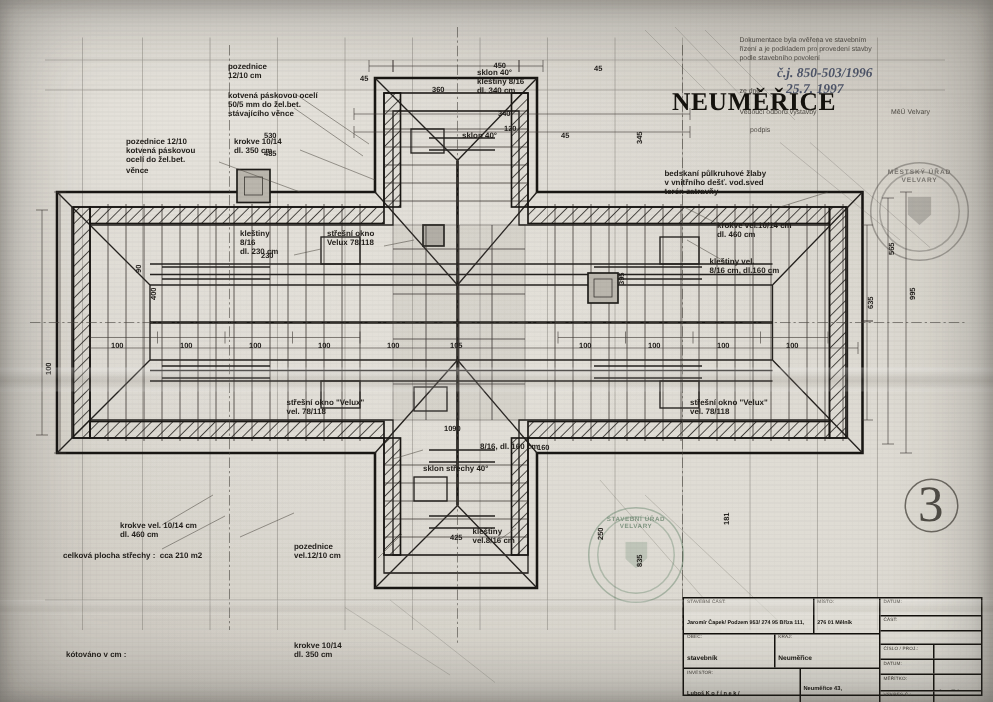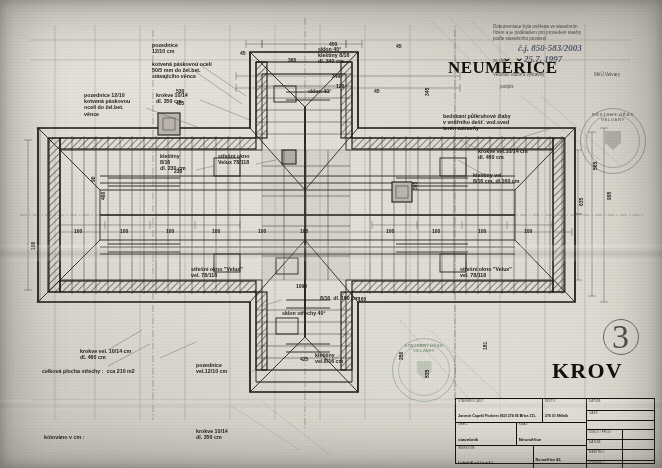--- a/index.html
+++ b/index.html
@@ -283,40 +283,39 @@
       <path d="M430 330 L520 415 M400 320 L470 400"></path>
       <path d="M230 405 L300 450 M260 400 L330 455"></path>
     </g>
   </svg>
 
   <div class="title-main t" id="t3">NEUMĚŘICE</div>
 
   <div class="approval" style="left:493px;top:24px;width:150px;">Dokumentace byla ověřena ve stavebním</div>
   <div class="approval" style="left:493px;top:30px;width:150px;">řízení a je podkladem pro provedení stavby</div>
   <div class="approval" style="left:493px;top:36px;width:150px;">podle stavebního povolení</div>
-  <div class="ink" style="left:518px;top:43px;font-size:9px;">č.j. 850-583/2003</div>
+  <div class="ink" style="left:518px;top:43px;font-size:9px;">č.j. 850-503/1996</div>
   <div class="approval" style="left:493px;top:58px;">ze dne</div>
   <div class="ink" style="left:524px;top:54px;font-size:9px;">25.7. 1997</div>
   <div class="approval" style="left:493px;top:72px;">Vedoucí odboru výstavby</div>
   <div class="approval" style="left:500px;top:84px;">podpis</div>
   <div class="approval" style="left:594px;top:72px;">MěÚ Velvary</div>
 
   <div class="stamp" id="stamp-velvary">
     <div class="ring"></div>
     <div class="txt">MĚSTSKÝ ÚŘAD VELVARY</div>
     <div class="crest"></div>
   </div>
   <div class="stamp" id="stamp-green">
     <div class="ring"></div>
     <div class="txt">STAVEBNÍ ÚŘAD VELVARY</div>
     <div class="crest"></div>
   </div>
 
   <div id="bignum">3</div>
-  <div id="krov">KROV</div>
 
   <div class="t note" style="left:152px;top:42px;">pozednice
 12/10 cm
 
 kotvená páskovou ocelí
 50/5 mm do žel.bet.
 stávajícího věnce</div>
   <div class="t note" style="left:84px;top:92px;">pozednice 12/10
 kotvená páskovou
 ocelí do žel.bet.

